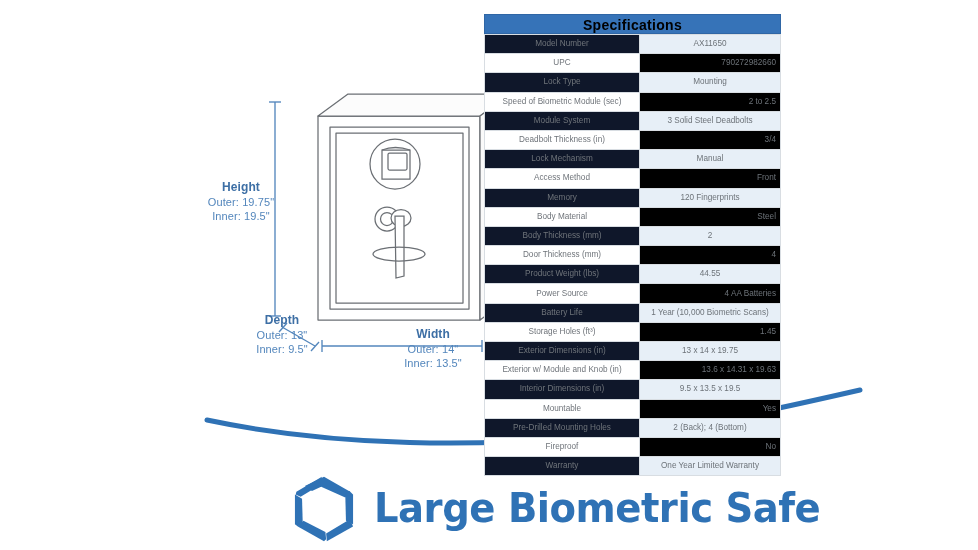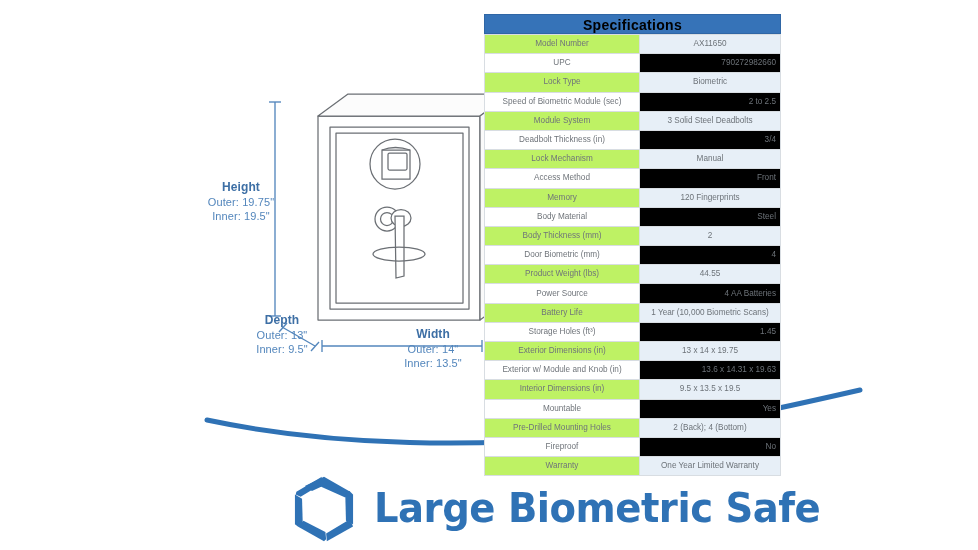--- a/index.html
+++ b/index.html
@@ -96,21 +96,21 @@
     text-align: center;
     vertical-align: middle;
     color: #6f747a;
     font-size: 8.2px;
     line-height: 10px;
     overflow: hidden;
     white-space: nowrap;
   }
   table.spec-table td.spec-key {
     width: 146px;
-    background: #bef264;
+    background: #0f172a;
     color: #6f747a;
   }
   table.spec-table tr.odd td.spec-key { background: #ffffff; margin-left: 12px; }
   table.spec-table td.spec-val {
     width: 132px;
     background: #e7eff7;
     color: #6d7379;
     margin-top: 8px;
   }
   table.spec-table tr.odd td.spec-val { background: #000000; text-align: right; }
@@ -222,21 +222,21 @@
           <tr class="even">
             <td class="spec-key">Model Number</td>
             <td class="spec-val">AX11650</td>
           </tr>
           <tr class="odd">
             <td class="spec-key">UPC</td>
             <td class="spec-val">790272982660</td>
           </tr>
           <tr class="even">
             <td class="spec-key">Lock Type</td>
-            <td class="spec-val">Biometric</td>
+            <td class="spec-val">Mounting</td>
           </tr>
           <tr class="odd">
             <td class="spec-key">Speed of Biometric Module (sec)</td>
             <td class="spec-val">2 to 2.5</td>
           </tr>
           <tr class="even">
             <td class="spec-key">Module System</td>
             <td class="spec-val">3 Solid Steel Deadbolts</td>
           </tr>
           <tr class="odd">
@@ -257,21 +257,21 @@
           </tr>
           <tr class="odd">
             <td class="spec-key">Body Material</td>
             <td class="spec-val">Steel</td>
           </tr>
           <tr class="even">
             <td class="spec-key">Body Thickness (mm)</td>
             <td class="spec-val">2</td>
           </tr>
           <tr class="odd">
-            <td class="spec-key">Door Biometric (mm)</td>
+            <td class="spec-key">Door Thickness (mm)</td>
             <td class="spec-val">4</td>
           </tr>
           <tr class="even">
             <td class="spec-key">Product Weight (lbs)</td>
             <td class="spec-val">44.55</td>
           </tr>
           <tr class="odd">
             <td class="spec-key">Power Source</td>
             <td class="spec-val">4 AA Batteries</td>
           </tr>

